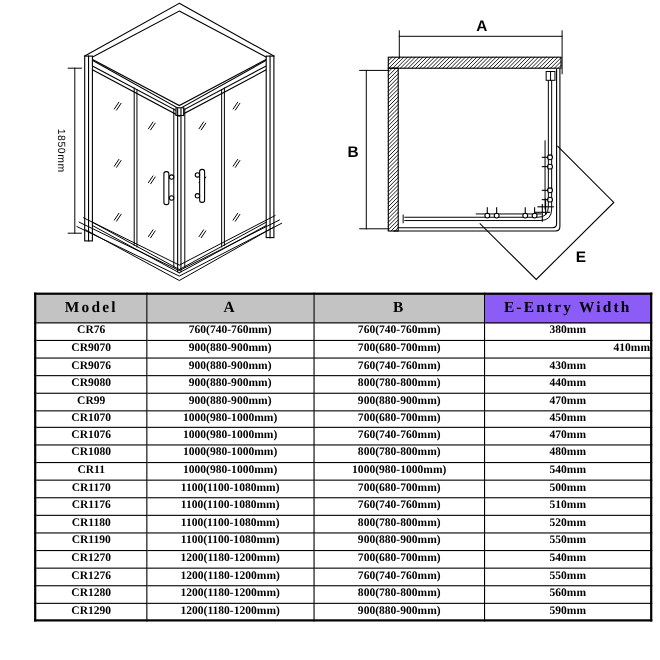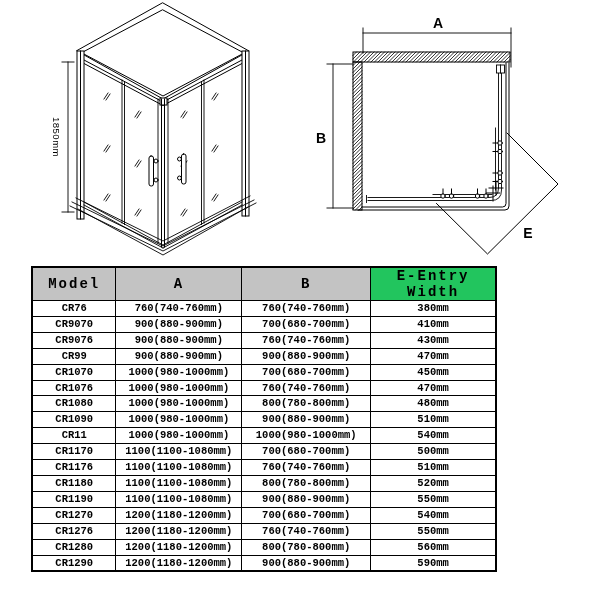--- a/index.html
+++ b/index.html
@@ -6,22 +6,22 @@
   body{
     width:600px;height:600px;background:#ffffff;position:relative;
     font-family:"Liberation Sans", sans-serif;overflow:hidden;
   }
   #drawings{position:absolute;left:0;top:0;}
   svg text{fill:#000;}
   .dim-label{font-family:"Liberation Sans",sans-serif;font-size:14px;font-weight:bold;}
   .dim-small{font-family:"Liberation Sans",sans-serif;font-size:9.5px;letter-spacing:.5px;}
   #table-wrap{position:absolute;left:31px;top:266px;width:547px;}
   table.spec{
-    border-collapse:collapse;table-layout:fixed;width:466px;
-    font-family:Liberation Mono, monospace;
+    border-collapse:collapse;table-layout:fixed;width:562px;
+    font-family:Liberation Serif, serif;
     font-weight:bold;color:#000;
   }
   table.spec{border:2px solid #000;}
   table.spec th{
     border:1px solid #000;height:25px;font-size:14px;letter-spacing:2px;
     text-align:center;vertical-align:middle;padding:0;background:#c3c3c3;
     font-weight:bold;
   }
   table.spec td{
     border:1px solid #000;height:14.9px;line-height:14.9px;font-size:10.5px;
@@ -289,41 +289,47 @@
       <col style="width:18.1%">
         <col style="width:27.1%">
       <col style="width:27.8%">
         <col style="width:27.0%">
     </colgroup>
     <thead>
       <tr>
           <th style="background: rgb(195, 195, 195); border-color: rgb(0, 0, 0);">Model</th>
           <th style="background: rgb(195, 195, 195); border-color: rgb(0, 0, 0);">A</th>
           <th style="background: rgb(195, 195, 195); border-color: rgb(0, 0, 0);">B</th>
-          <th style="background: #22c55e; border-color: rgb(0, 0, 0);">E-Entry Width</th>
+          <th style="background: #8b5cf6; border-color: rgb(0, 0, 0);">E-Entry Width</th>
         </tr>
     </thead>
     <tbody>
         <tr>
           <td style="color: rgb(0, 0, 0); border-color: rgb(0, 0, 0);">CR76</td>
           <td style="color: rgb(0, 0, 0); border-color: rgb(0, 0, 0);">760(740-760mm)</td>
           <td style="color: rgb(0, 0, 0); border-color: rgb(0, 0, 0);">760(740-760mm)</td>
           <td style="color: rgb(0, 0, 0); border-color: rgb(0, 0, 0);">380mm</td>
         </tr>
         <tr>
           <td style="color: rgb(0, 0, 0); border-color: rgb(0, 0, 0);">CR9070</td>
           <td style="color: rgb(0, 0, 0); border-color: rgb(0, 0, 0);">900(880-900mm)</td>
           <td style="color: rgb(0, 0, 0); border-color: rgb(0, 0, 0);">700(680-700mm)</td>
-          <td style="color: rgb(0, 0, 0); border-color: rgb(0, 0, 0);">410mm</td>
+          <td style="color: rgb(0, 0, 0); border-color: rgb(0, 0, 0); text-align: right;">410mm</td>
         </tr>
         <tr>
           <td style="color: rgb(0, 0, 0); border-color: rgb(0, 0, 0);">CR9076</td>
           <td style="color: rgb(0, 0, 0); border-color: rgb(0, 0, 0);">900(880-900mm)</td>
           <td style="color: rgb(0, 0, 0); border-color: rgb(0, 0, 0);">760(740-760mm)</td>
           <td style="color: rgb(0, 0, 0); border-color: rgb(0, 0, 0);">430mm</td>
+        </tr>
+        <tr>
+          <td style="color: rgb(0, 0, 0); border-color: rgb(0, 0, 0);">CR9080</td>
+          <td style="color: rgb(0, 0, 0); border-color: rgb(0, 0, 0);">900(880-900mm)</td>
+          <td style="color: rgb(0, 0, 0); border-color: rgb(0, 0, 0);">800(780-800mm)</td>
+          <td style="color: rgb(0, 0, 0); border-color: rgb(0, 0, 0);">440mm</td>
         </tr>
         <tr>
           <td style="color: rgb(0, 0, 0); border-color: rgb(0, 0, 0);">CR99</td>
           <td style="color: rgb(0, 0, 0); border-color: rgb(0, 0, 0);">900(880-900mm)</td>
           <td style="color: rgb(0, 0, 0); border-color: rgb(0, 0, 0);">900(880-900mm)</td>
           <td style="color: rgb(0, 0, 0); border-color: rgb(0, 0, 0);">470mm</td>
         </tr>
         <tr>
           <td style="color: rgb(0, 0, 0); border-color: rgb(0, 0, 0); margin-top: 26px;">CR1070</td>
           <td style="color: rgb(0, 0, 0); border-color: rgb(0, 0, 0);">1000(980-1000mm)</td>
@@ -336,26 +342,20 @@
           <td style="color: rgb(0, 0, 0); border-color: rgb(0, 0, 0);">760(740-760mm)</td>
           <td style="color: rgb(0, 0, 0); border-color: rgb(0, 0, 0);">470mm</td>
         </tr>
         <tr>
           <td style="color: rgb(0, 0, 0); border-color: rgb(0, 0, 0);">CR1080</td>
           <td style="color: rgb(0, 0, 0); border-color: rgb(0, 0, 0);">1000(980-1000mm)</td>
           <td style="color: rgb(0, 0, 0); border-color: rgb(0, 0, 0);">800(780-800mm)</td>
           <td style="color: rgb(0, 0, 0); border-color: rgb(0, 0, 0);">480mm</td>
         </tr>
         <tr>
-          <td style="color: rgb(0, 0, 0); border-color: rgb(0, 0, 0);">CR1090</td>
-          <td style="color: rgb(0, 0, 0); border-color: rgb(0, 0, 0);">1000(980-1000mm)</td>
-          <td style="color: rgb(0, 0, 0); border-color: rgb(0, 0, 0);">900(880-900mm)</td>
-          <td style="color: rgb(0, 0, 0); border-color: rgb(0, 0, 0);">510mm</td>
-        </tr>
-        <tr>
           <td style="color: rgb(0, 0, 0); border-color: rgb(0, 0, 0);">CR11</td>
           <td style="color: rgb(0, 0, 0); border-color: rgb(0, 0, 0);">1000(980-1000mm)</td>
           <td style="color: rgb(0, 0, 0); border-color: rgb(0, 0, 0);">1000(980-1000mm)</td>
           <td style="color: rgb(0, 0, 0); border-color: rgb(0, 0, 0);">540mm</td>
         </tr>
         <tr>
           <td style="color: rgb(0, 0, 0); border-color: rgb(0, 0, 0);">CR1170</td>
           <td style="color: rgb(0, 0, 0); border-color: rgb(0, 0, 0);">1100(1100-1080mm)</td>
           <td style="color: rgb(0, 0, 0); border-color: rgb(0, 0, 0);">700(680-700mm)</td>
           <td style="color: rgb(0, 0, 0); border-color: rgb(0, 0, 0);">500mm</td>

